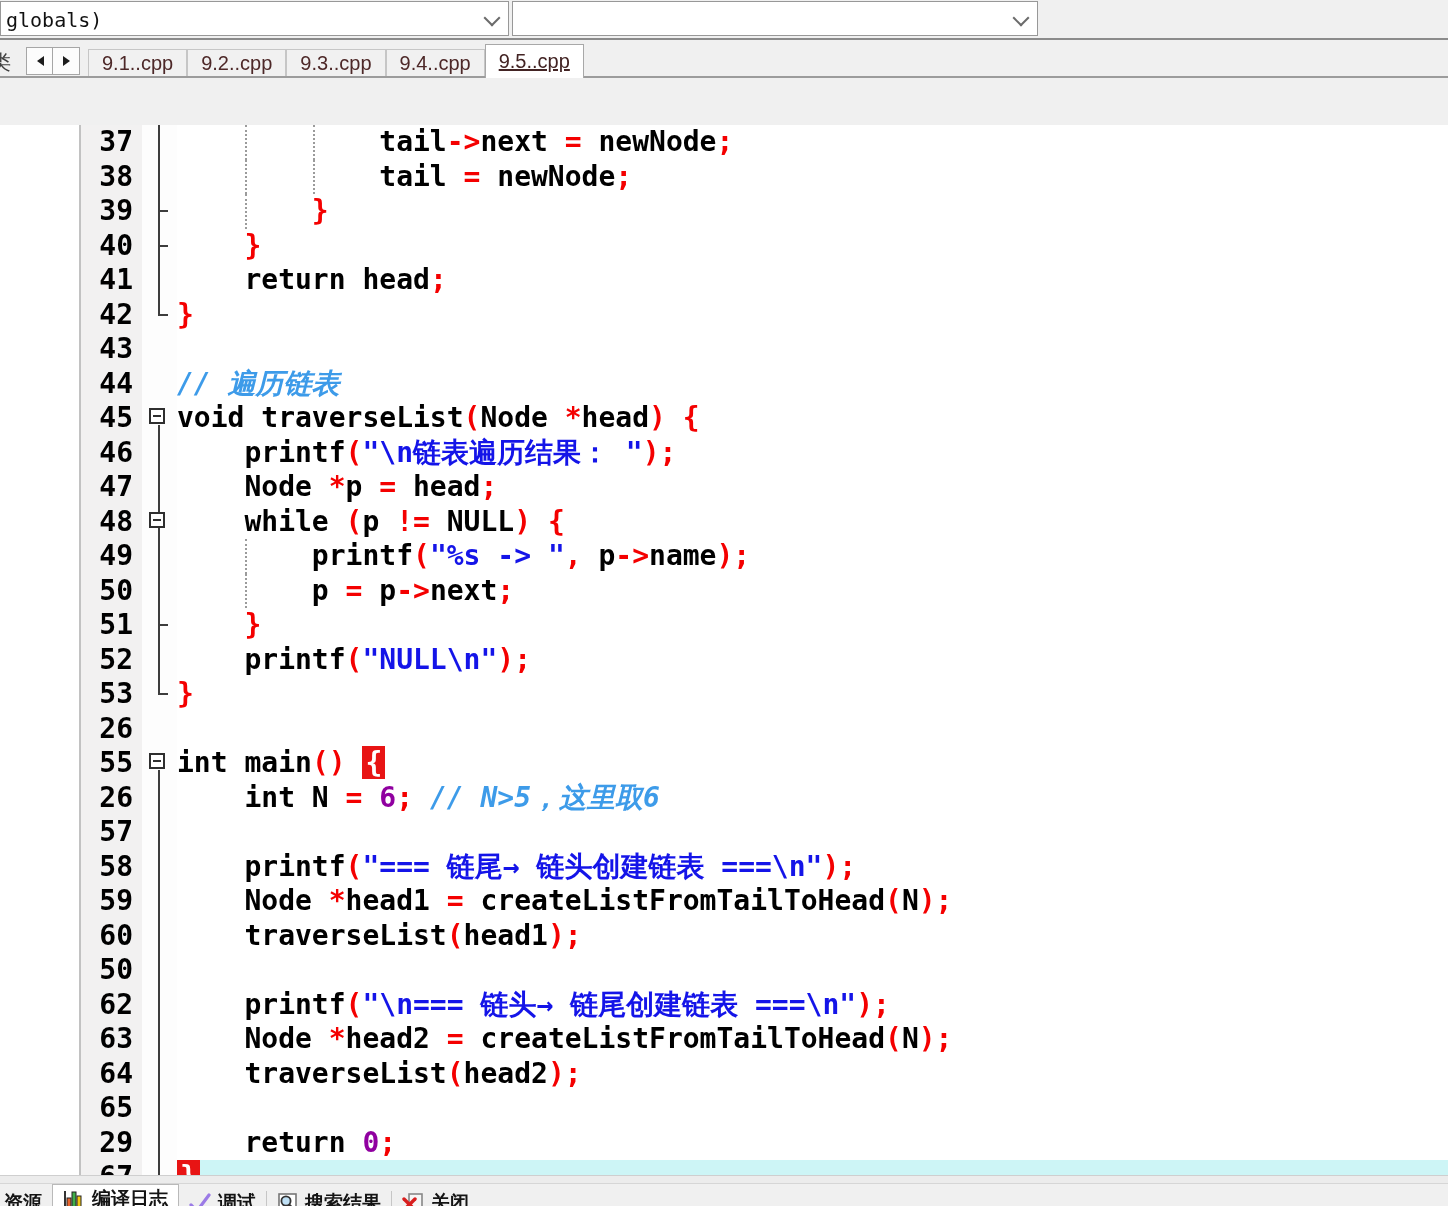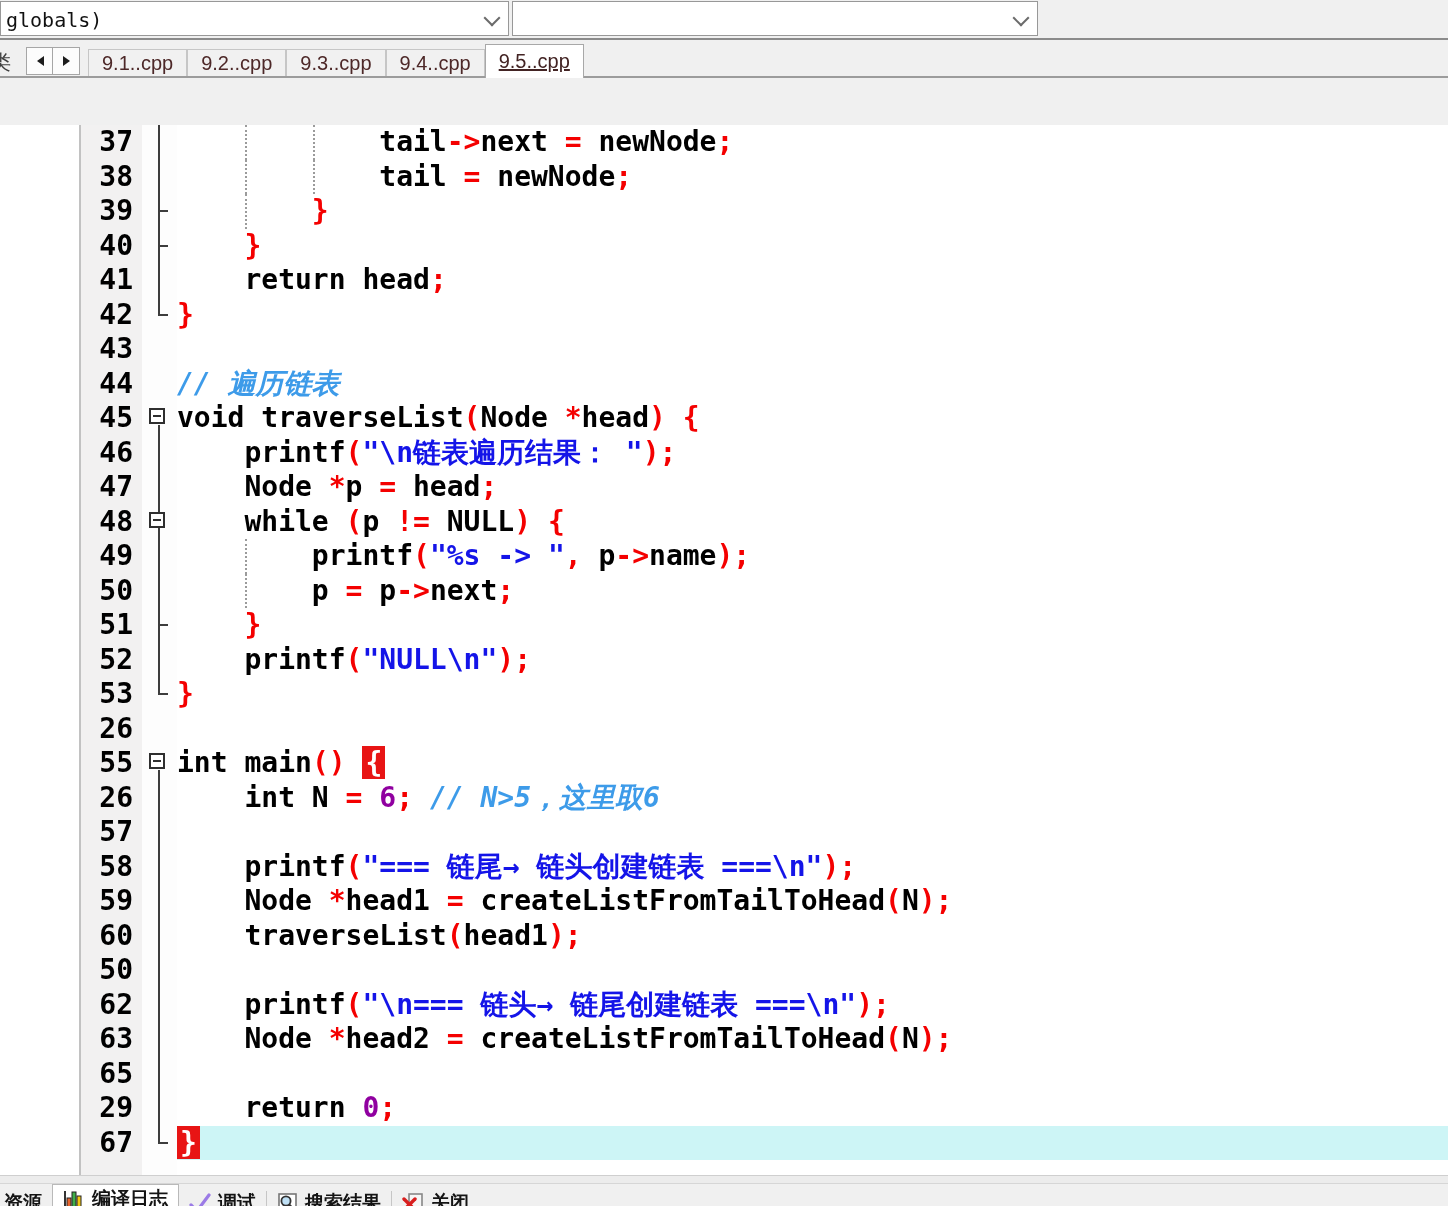--- a/index.html
+++ b/index.html
@@ -301,20 +301,27 @@
           <div class="code"><span class="tk-p">    printf</span><span class="tk-o">(</span><span class="tk-s">"\n=== 链头→ 链尾创建链表 ===\n"</span><span class="tk-o">);</span></div>
         </div>
         <div class="row">
           <div class="num">63</div>
           <div class="fold">
             <span class="vl"></span>
           </div>
           <div class="code"><span class="tk-p">    Node </span><span class="tk-o">*</span><span class="tk-p">head2 </span><span class="tk-o">=</span><span class="tk-p"> createListFromTailToHead</span><span class="tk-o">(</span><span class="tk-p">N</span><span class="tk-o">);</span></div>
         </div>
         <div class="row">
+          <div class="num">64</div>
+          <div class="fold">
+            <span class="vl"></span>
+          </div>
+          <div class="code"><span class="tk-p">    traverseList</span><span class="tk-o">(</span><span class="tk-p">head2</span><span class="tk-o">);</span></div>
+        </div>
+        <div class="row">
           <div class="num">65</div>
           <div class="fold">
             <span class="vl"></span>
           </div>
           <div class="code"></div>
         </div>
         <div class="row">
           <div class="num">29</div>
           <div class="fold">
             <span class="vl"></span>

